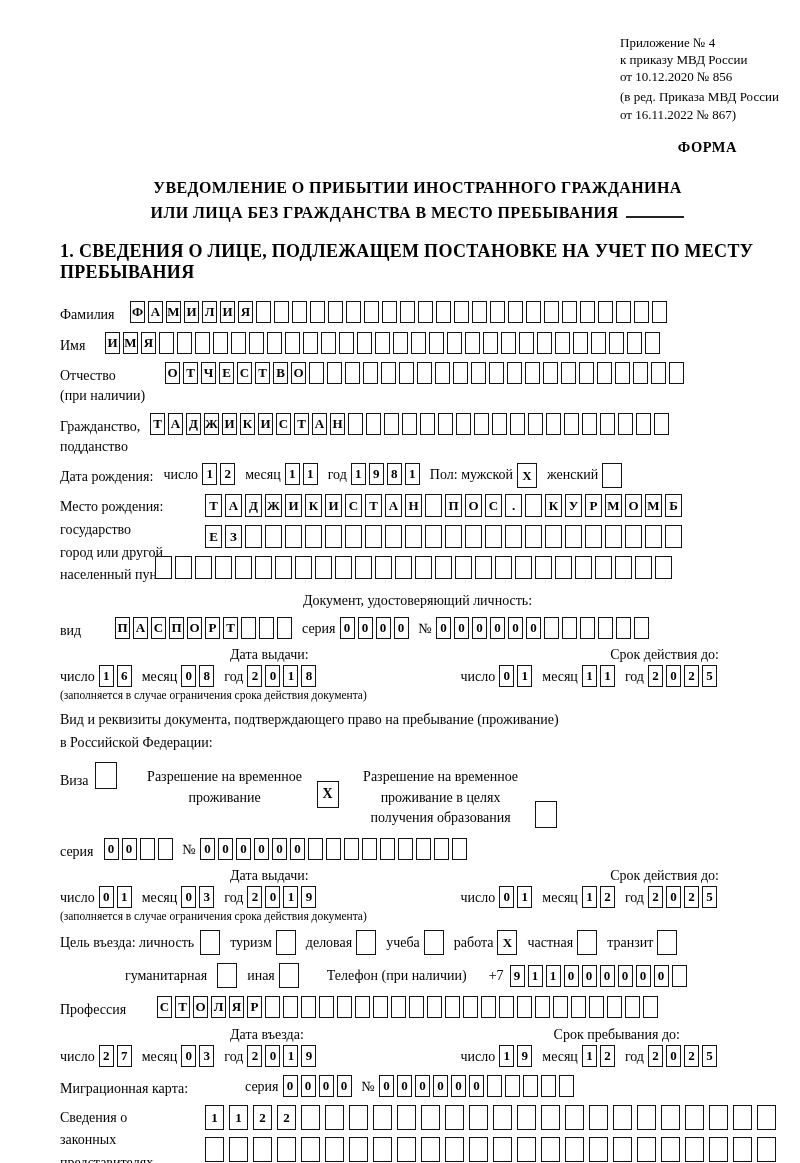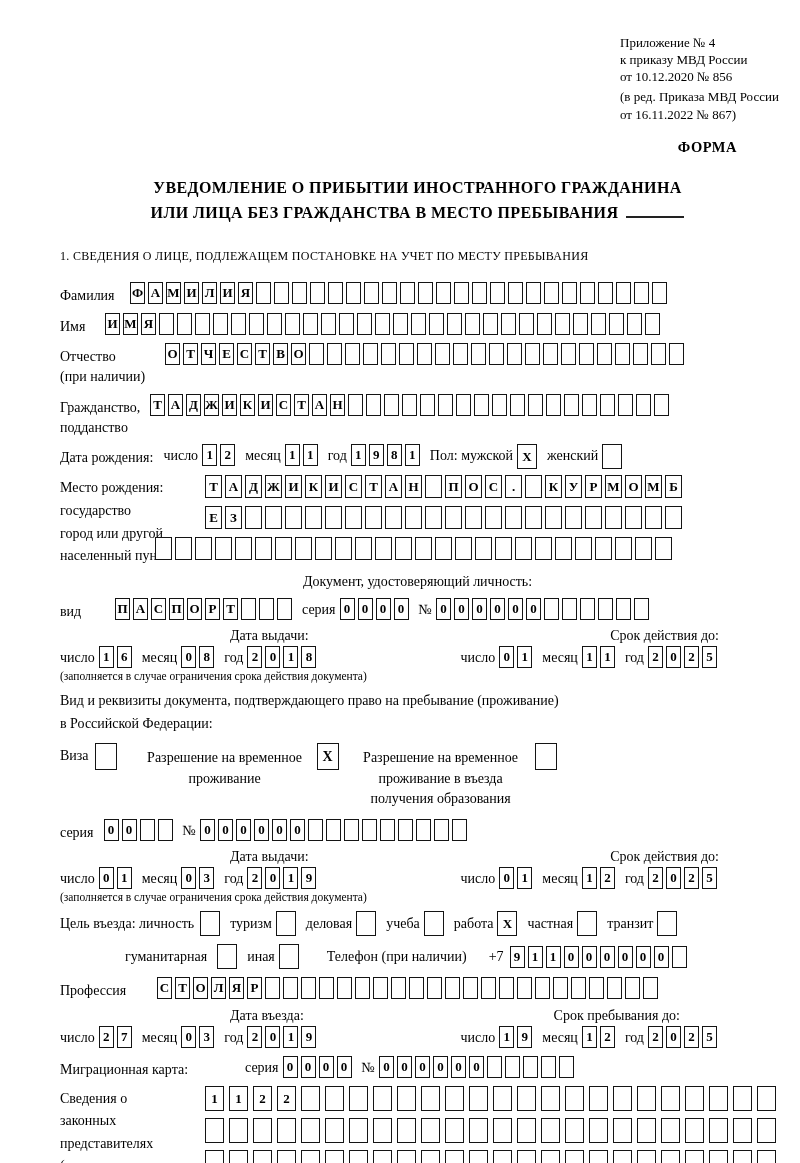--- a/index.html
+++ b/index.html
@@ -7,21 +7,21 @@
     font-family:"Liberation Serif","DejaVu Serif",serif; font-size:14px; overflow:hidden; }
   .page { padding:34px 25px 0 60px; width:800px; }
 
   .hdr { margin-left:560px; width:210px; font-size:13px; line-height:1.32; }
   .hdr .gap { margin-top:3px; }
   .forma { text-align:right; font-weight:bold; margin:16px 38px 0 0; font-size:14.5px; letter-spacing:.5px; }
 
   .title { text-align:center; font-weight:bold; font-size:16px; letter-spacing:.4px; margin-top:20px; line-height:1.55; }
   .blank-line { display:inline-block; width:58px; border-bottom:2px solid #222; height:14px; margin-left:8px; }
 
-  .sec1 { font-weight:normal; font-size:12px; letter-spacing:.3px; margin-top:24px; }
+  .sec1 { font-weight:bold; font-size:18px; letter-spacing:.3px; margin-top:16px; }
 
   .formbody { margin-top:18px; }
   .frow { display:flex; align-items:flex-start; margin-bottom:6px; }
   .lbl { font-size:14px; padding-top:4px; flex:none; line-height:1.45; }
   .cells { display:flex; gap:3px; flex:none; }
   .cell { width:15px; height:22px; border:1.5px solid #141414; display:inline-flex; flex:none;
     align-items:center; justify-content:center; font-size:13px; font-weight:bold; background:#fff; }
 
   .w70{width:70px;} .w45{width:45px;} .w105{width:105px;} .w90{width:90px;} .w85{width:85px;}
   .dl { margin:0 4px 0 10px; padding-top:4px; }
@@ -40,21 +40,21 @@
   .dhead .t1 { margin-left:170px; }
   .dhead .t2 { margin-left:auto; margin-right:56px; }
   .daterow { display:flex; align-items:flex-start; margin-bottom:2px; }
   .dg { display:flex; align-items:flex-start; }
   .dg2 { margin-left:auto; margin-right:58px; }
   .note { text-align:left; font-size:11.5px; margin:1px 2px 8px 0; }
 
   .plain { font-size:14px; line-height:1.6; }
 
   .opts { display:flex; align-items:flex-start; margin:8px 0 10px 0; }
-  .opt { display:flex; align-items:flex-start;font-family:Liberation Serif, serif; }
+  .opt { display:flex; align-items:flex-end;font-family:Liberation Serif, serif; }
   .opt .olbl { padding-top:5px; }
   .opt .ml { text-align:center; line-height:1.45; padding-top:5px; }
   .cbx .cell { width:22px; height:27px; font-size:14px; }
   .sq .cell { width:20px; height:25px; font-size:13px; }
 
   .purpose { display:flex; align-items:center; margin-bottom:8px; }
   .purpose .plbl { margin-right:6px; }
   .purpose .w { margin:0 4px 0 10px; }
   .indent { margin-left:65px; }
 
@@ -451,21 +451,21 @@
             <span class="cell"></span>
           </span>
       </span>
       <span class="opt" style="margin-left:24px">
         <span class="ml" style="width:168px">Разрешение на временное проживание</span>
         <span class="cells cbx" style="margin-left:8px">
             <span class="cell">X</span>
           </span>
       </span>
       <span class="opt" style="margin-left:16px">
-        <span class="ml" style="width:172px">Разрешение на временное проживание в въезда получения образования</span>
+        <span class="ml" style="width:172px">Разрешение на временное проживание в целях получения образования</span>
         <span class="cells cbx" style="margin-left:8px">
             <span class="cell"></span>
           </span>
       </span>
     </div>
 
     <div class="inline-row">
       <span class="lbl">серия</span>
       <span class="cells" style="margin-left:10px">
           <span class="cell">0</span>

